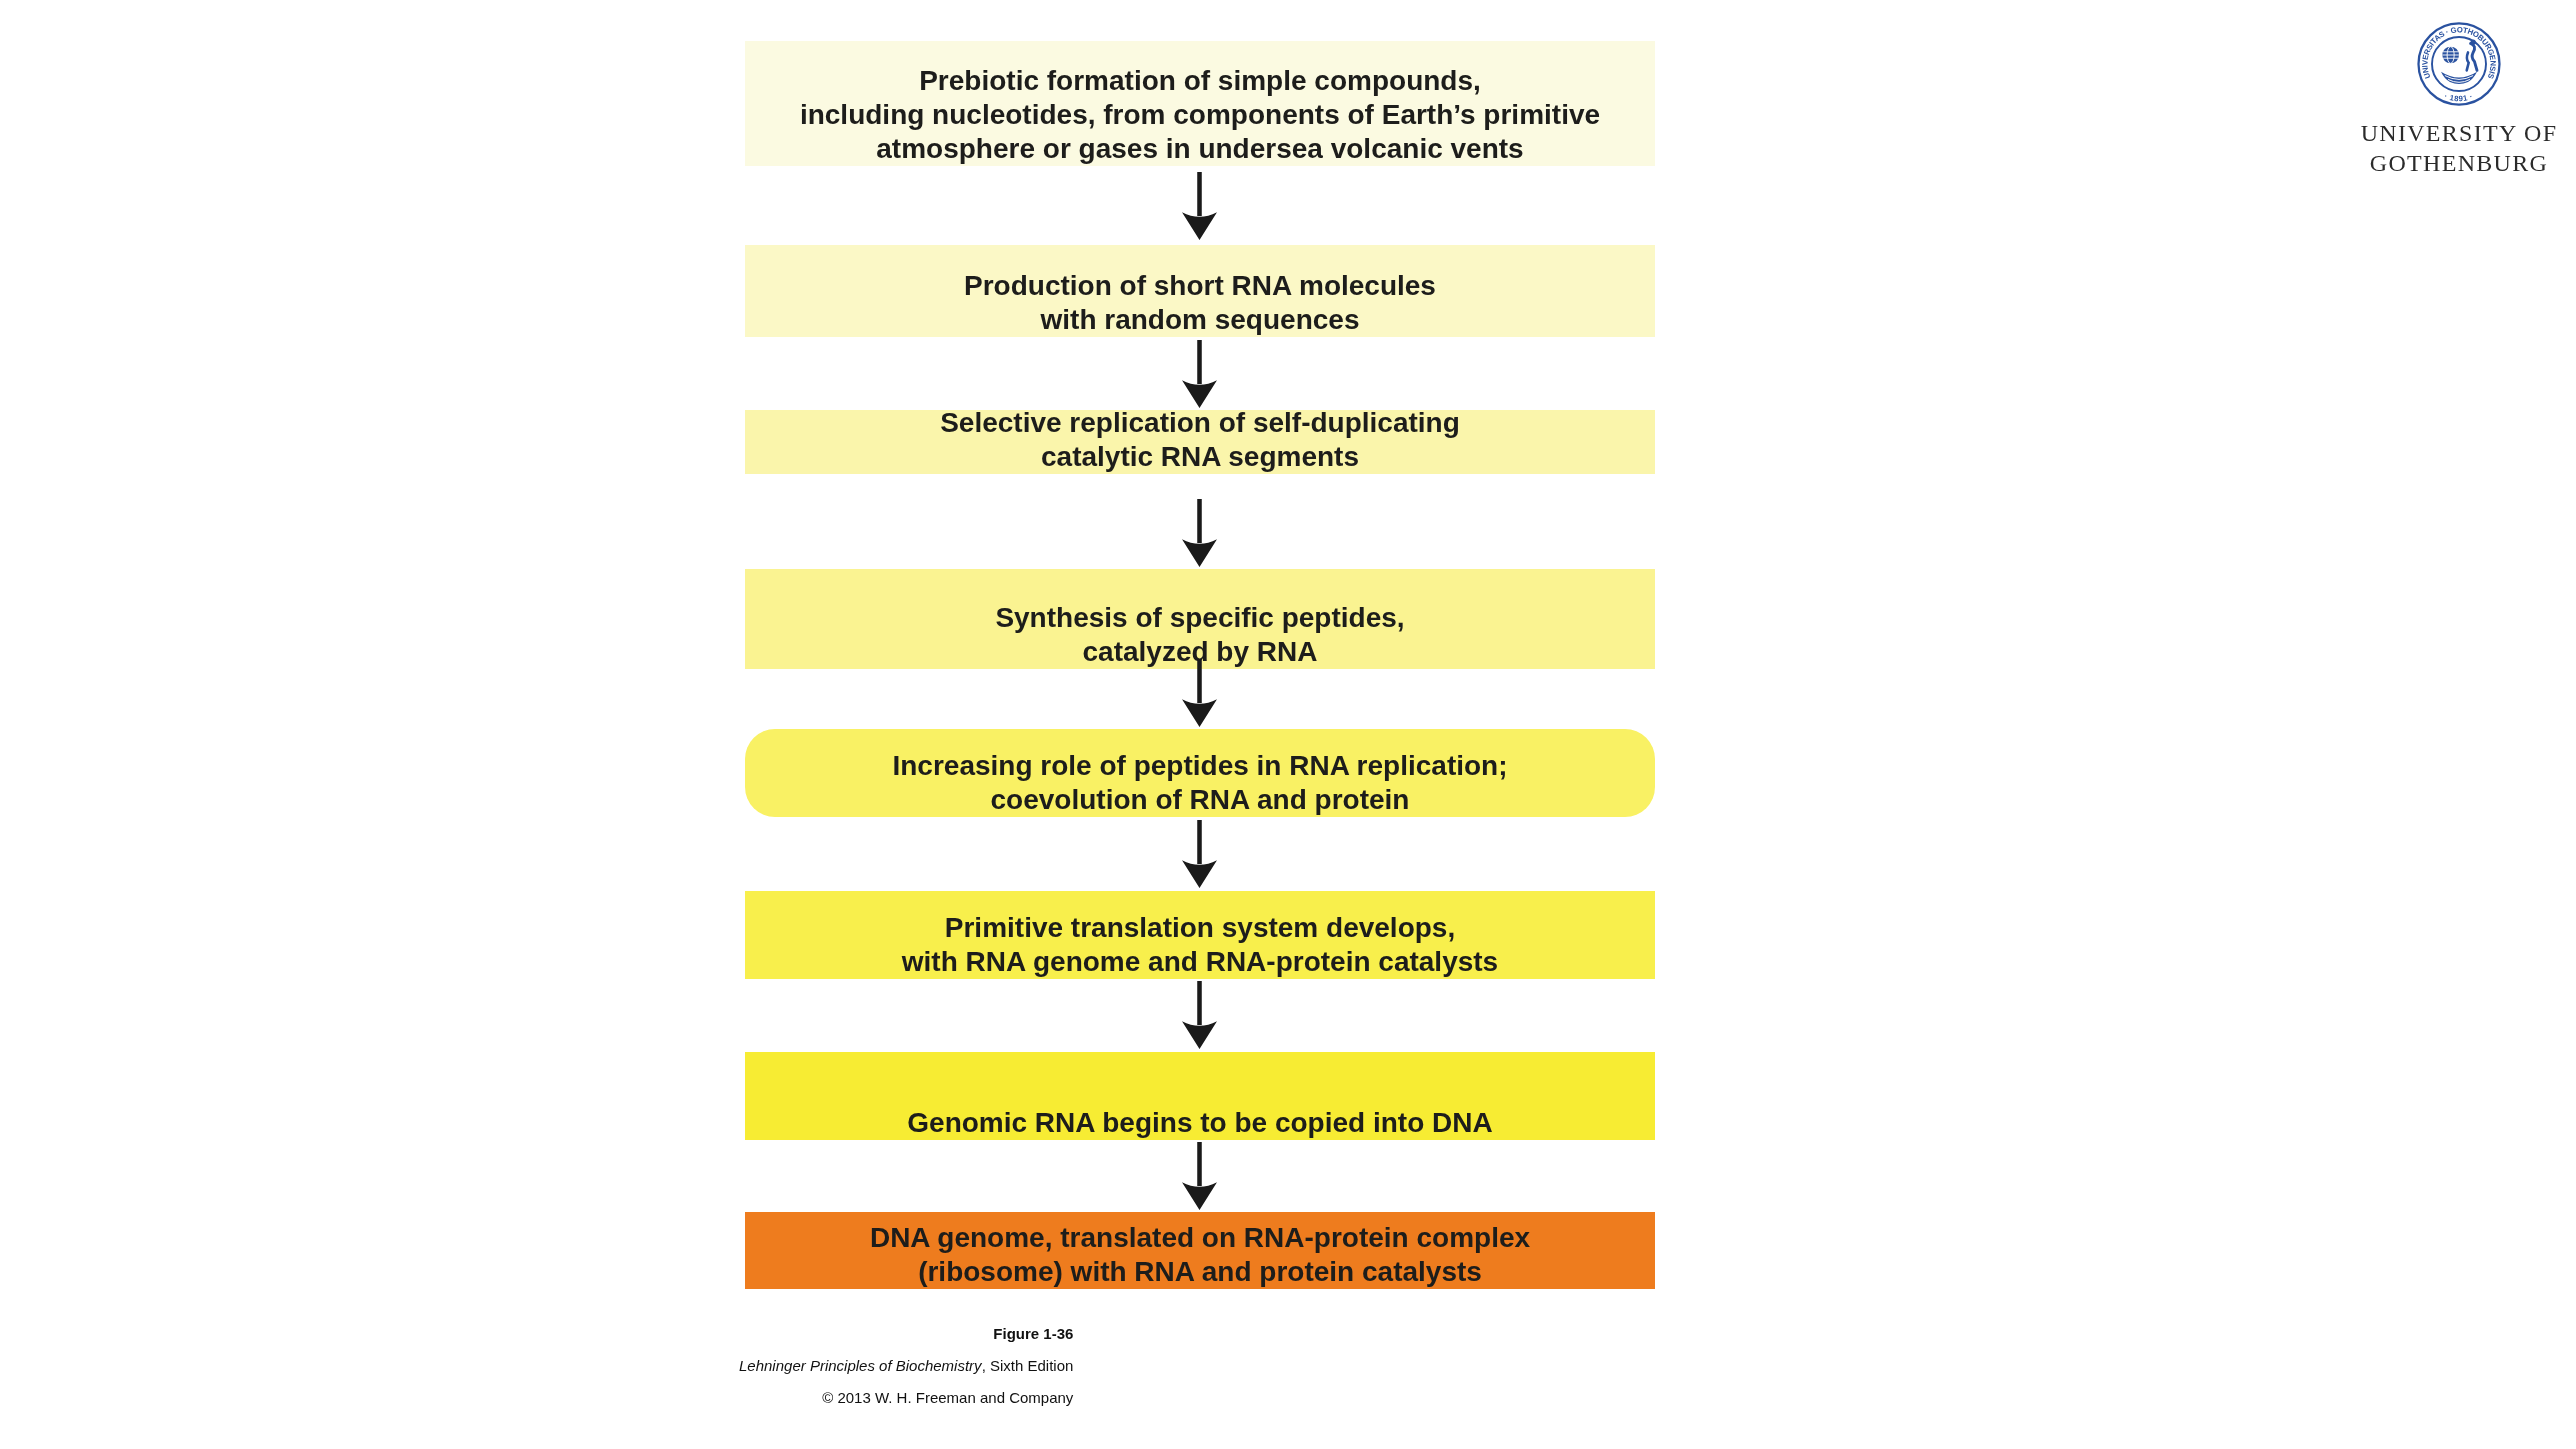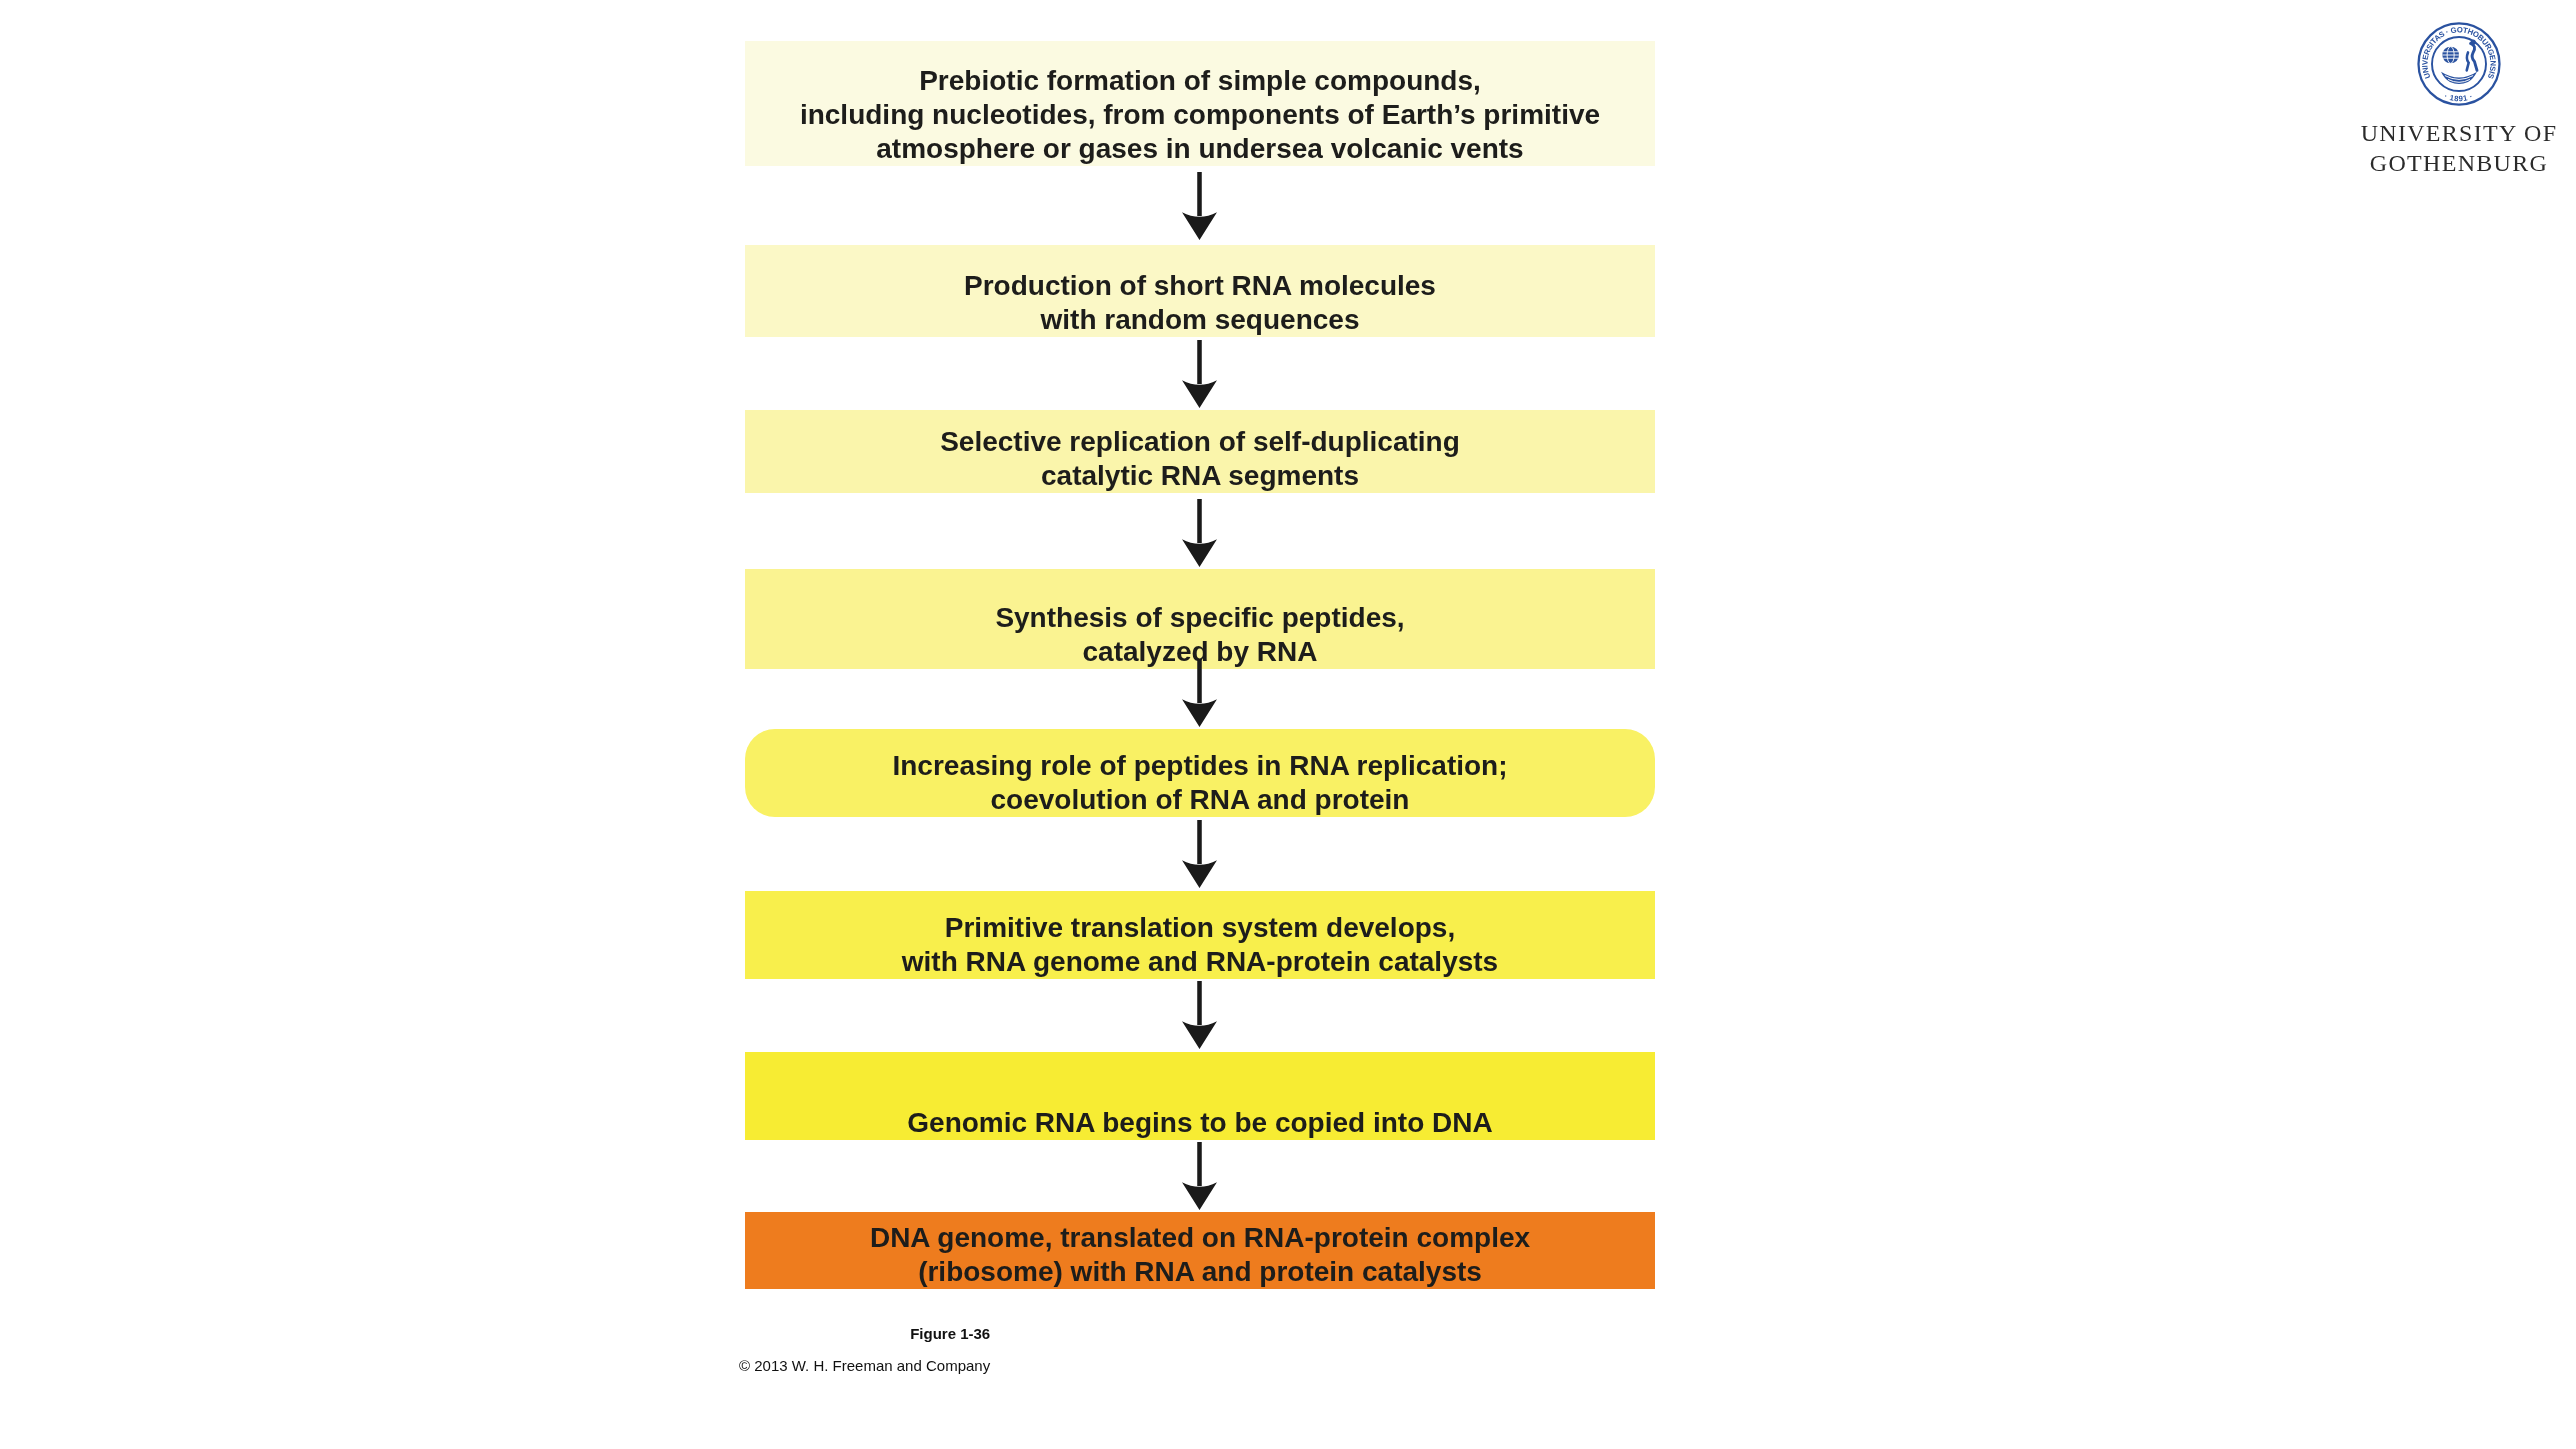--- a/index.html
+++ b/index.html
@@ -5,21 +5,21 @@
   html,body{margin:0;padding:0;background:#fff;}
   .page{position:relative;width:2576px;height:1449px;background:#ffffff;overflow:hidden;
         font-family:"Liberation Sans",sans-serif;}
 
   
   .step{position:absolute;left:745px;width:910px;display:flex;align-items:flex-end;
         justify-content:center;text-align:center;}
   .step-text{white-space:pre-line;font-weight:bold;font-size:28px;line-height:34px;}
   .s1{top:41px;height:125px;}
   .s2{top:245px;height:92px;}
-  .s3{top:410px;height:83px;}
+  .s3{top:410px;height:64px;}
   .s4{top:569px;height:100px;}
   .s5{top:729px;height:88px;}
   .s6{top:891px;height:88px;}
   .s7{top:1052px;height:88px;}
   .s8{top:1212px;height:77px;}
 
   
   .arrow{position:absolute;left:1180px;width:39px;height:68px;}
   .a1{top:172px;} .a2{top:340px;} .a3{top:499px;} .a4{top:659px;}
   .a5{top:820px;} .a6{top:981px;} .a7{top:1142px;}
@@ -107,20 +107,21 @@
     </svg>
 
     <div class="step s8" style="background-color: rgb(238, 124, 30); color: rgb(29, 29, 27);">
       <span class="step-text">DNA genome, translated on RNA-protein complex
 (ribosome) with RNA and protein catalysts</span>
     </div>
   </div>
 
   <div class="caption">
     <div class="cap-bold">Figure 1-36</div>
+    <div><span class="italic">Lehninger Principles of Biochemistry</span><span>, Sixth Edition</span></div>
     <div>© 2013 W. H. Freeman and Company</div>
   </div>
 
   <div class="logo">
     <svg class="seal" viewBox="0 0 140 140" xmlns="http://www.w3.org/2000/svg" style="color: rgb(42, 82, 160);">
       <defs>
         <path id="ringTop" d="M 27.6 94.5 A 49 49 0 1 1 112.4 94.5" fill="none"></path>
         <path id="ringBottom" d="M 41 120.2 A 58 58 0 0 0 99 120.2" fill="none"></path>
       </defs>
       <circle cx="70" cy="70" r="63" fill="none" stroke="currentColor" stroke-width="3.5"></circle>

